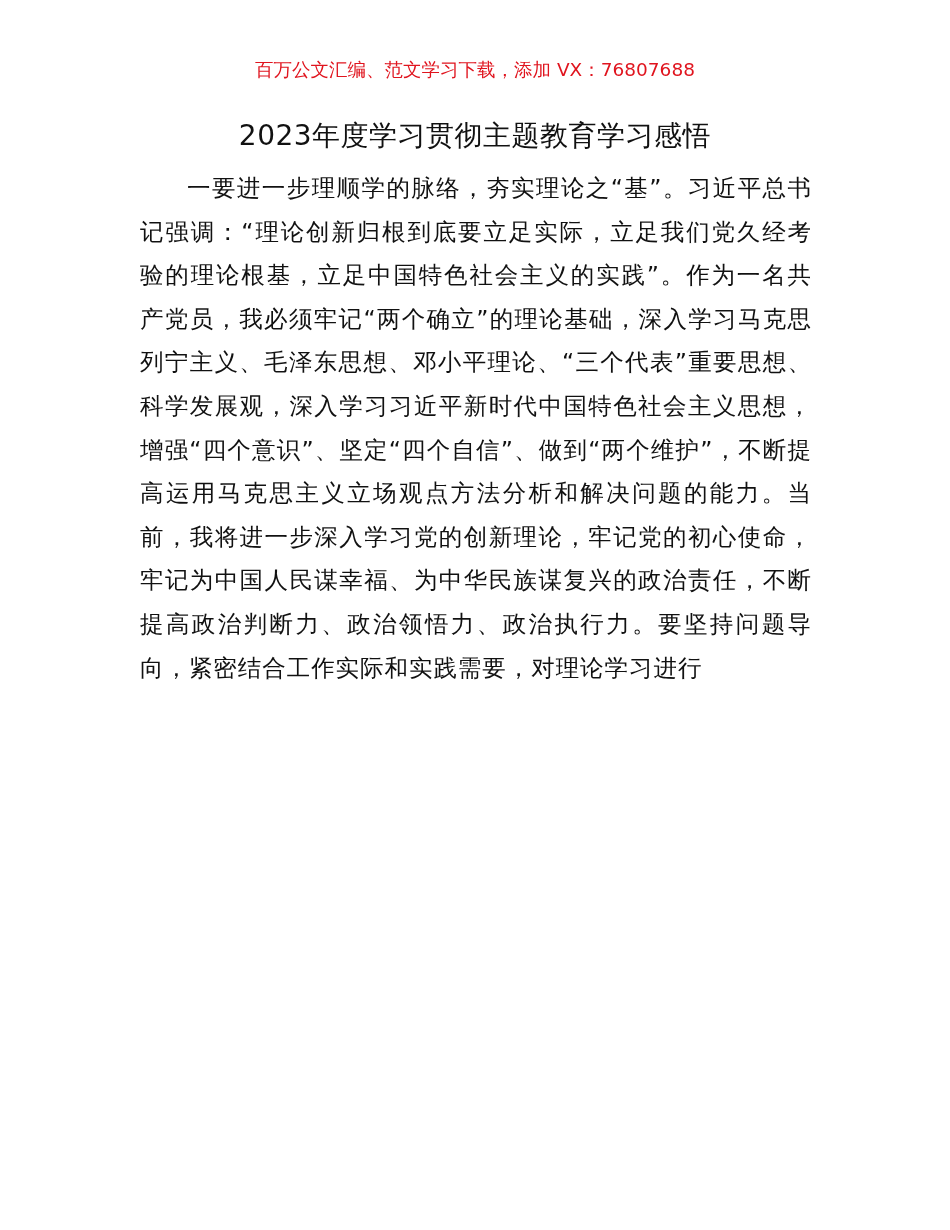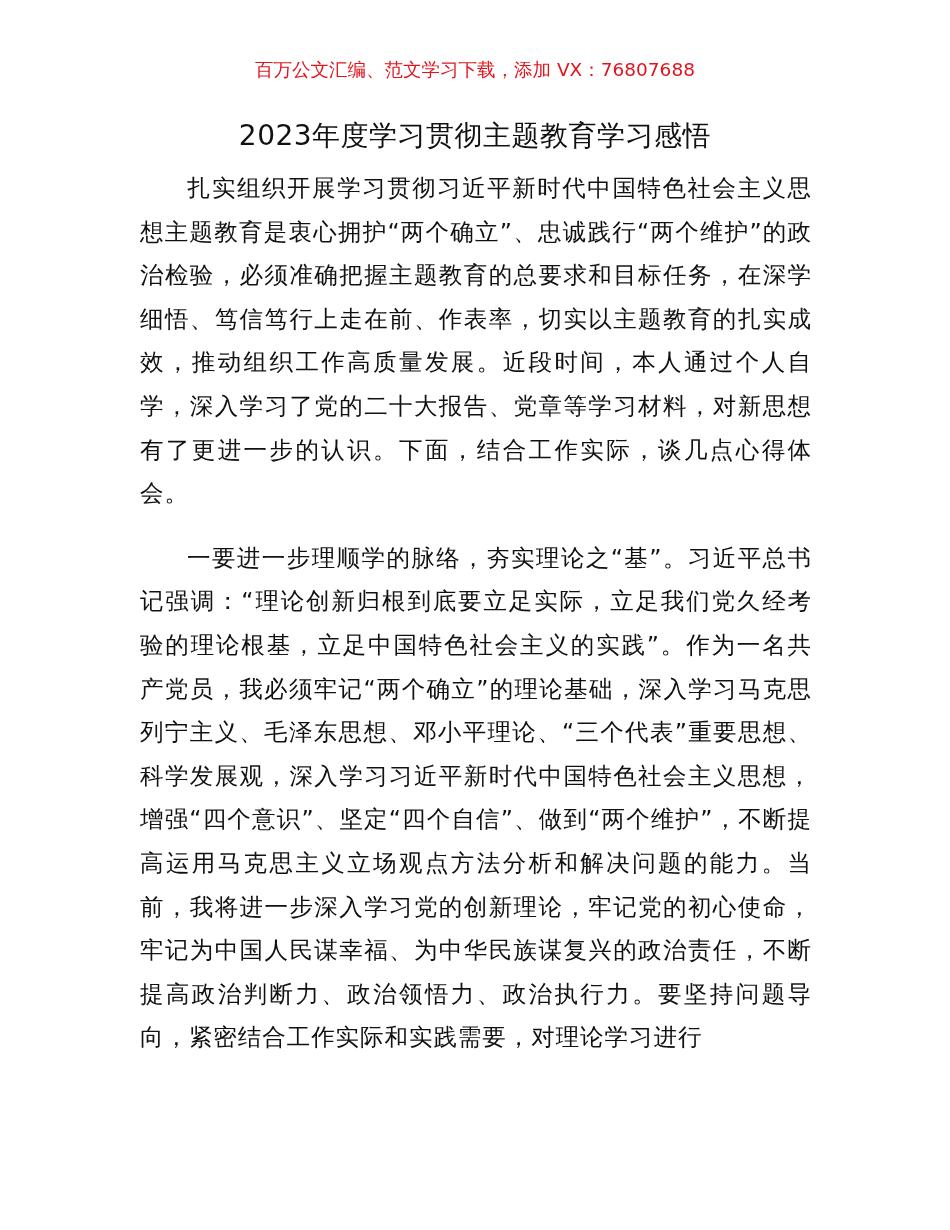--- a/index.html
+++ b/index.html
@@ -57,15 +57,14 @@
     }
   </style>
 </head>
 <body>
 
 <div class="header-note">百万公文汇编、范文学习下载，添加 VX：76807688</div>
 
 <h1 class="title" style="margin:0;font-weight:normal;">2023年度学习贯彻主题教育学习感悟</h1>
 
 <div class="body-text">
-  <p class="para">扎实组织开展学习贯彻习近平新时代中国特色社会主义思想主题教育是衷心拥护“两个确立”、忠诚践行“两个维护”的政治检验，必须准确把握主题教育的总要求和目标任务，在深学细悟、笃信笃行上走在前、作表率，切实以主题教育的扎实成效，推动组织工作高质量发展。近段时间，本人通过个人自学，深入学习了党的二十大报告、党章等学习材料，对新思想有了更进一步的认识。下面，结合工作实际，谈几点心得体会。</p>
   <p class="para">一要进一步理顺学的脉络，夯实理论之“基”。习近平总书记强调：“理论创新归根到底要立足实际，立足我们党久经考验的理论根基，立足中国特色社会主义的实践”。作为一名共产党员，我必须牢记“两个确立”的理论基础，深入学习马克思列宁主义、毛泽东思想、邓小平理论、“三个代表”重要思想、科学发展观，深入学习习近平新时代中国特色社会主义思想，增强“四个意识”、坚定“四个自信”、做到“两个维护”，不断提高运用马克思主义立场观点方法分析和解决问题的能力。当前，我将进一步深入学习党的创新理论，牢记党的初心使命，牢记为中国人民谋幸福、为中华民族谋复兴的政治责任，不断提高政治判断力、政治领悟力、政治执行力。要坚持问题导向，紧密结合工作实际和实践需要，对理论学习进行</p>
 </div>
 
 </body></html>

